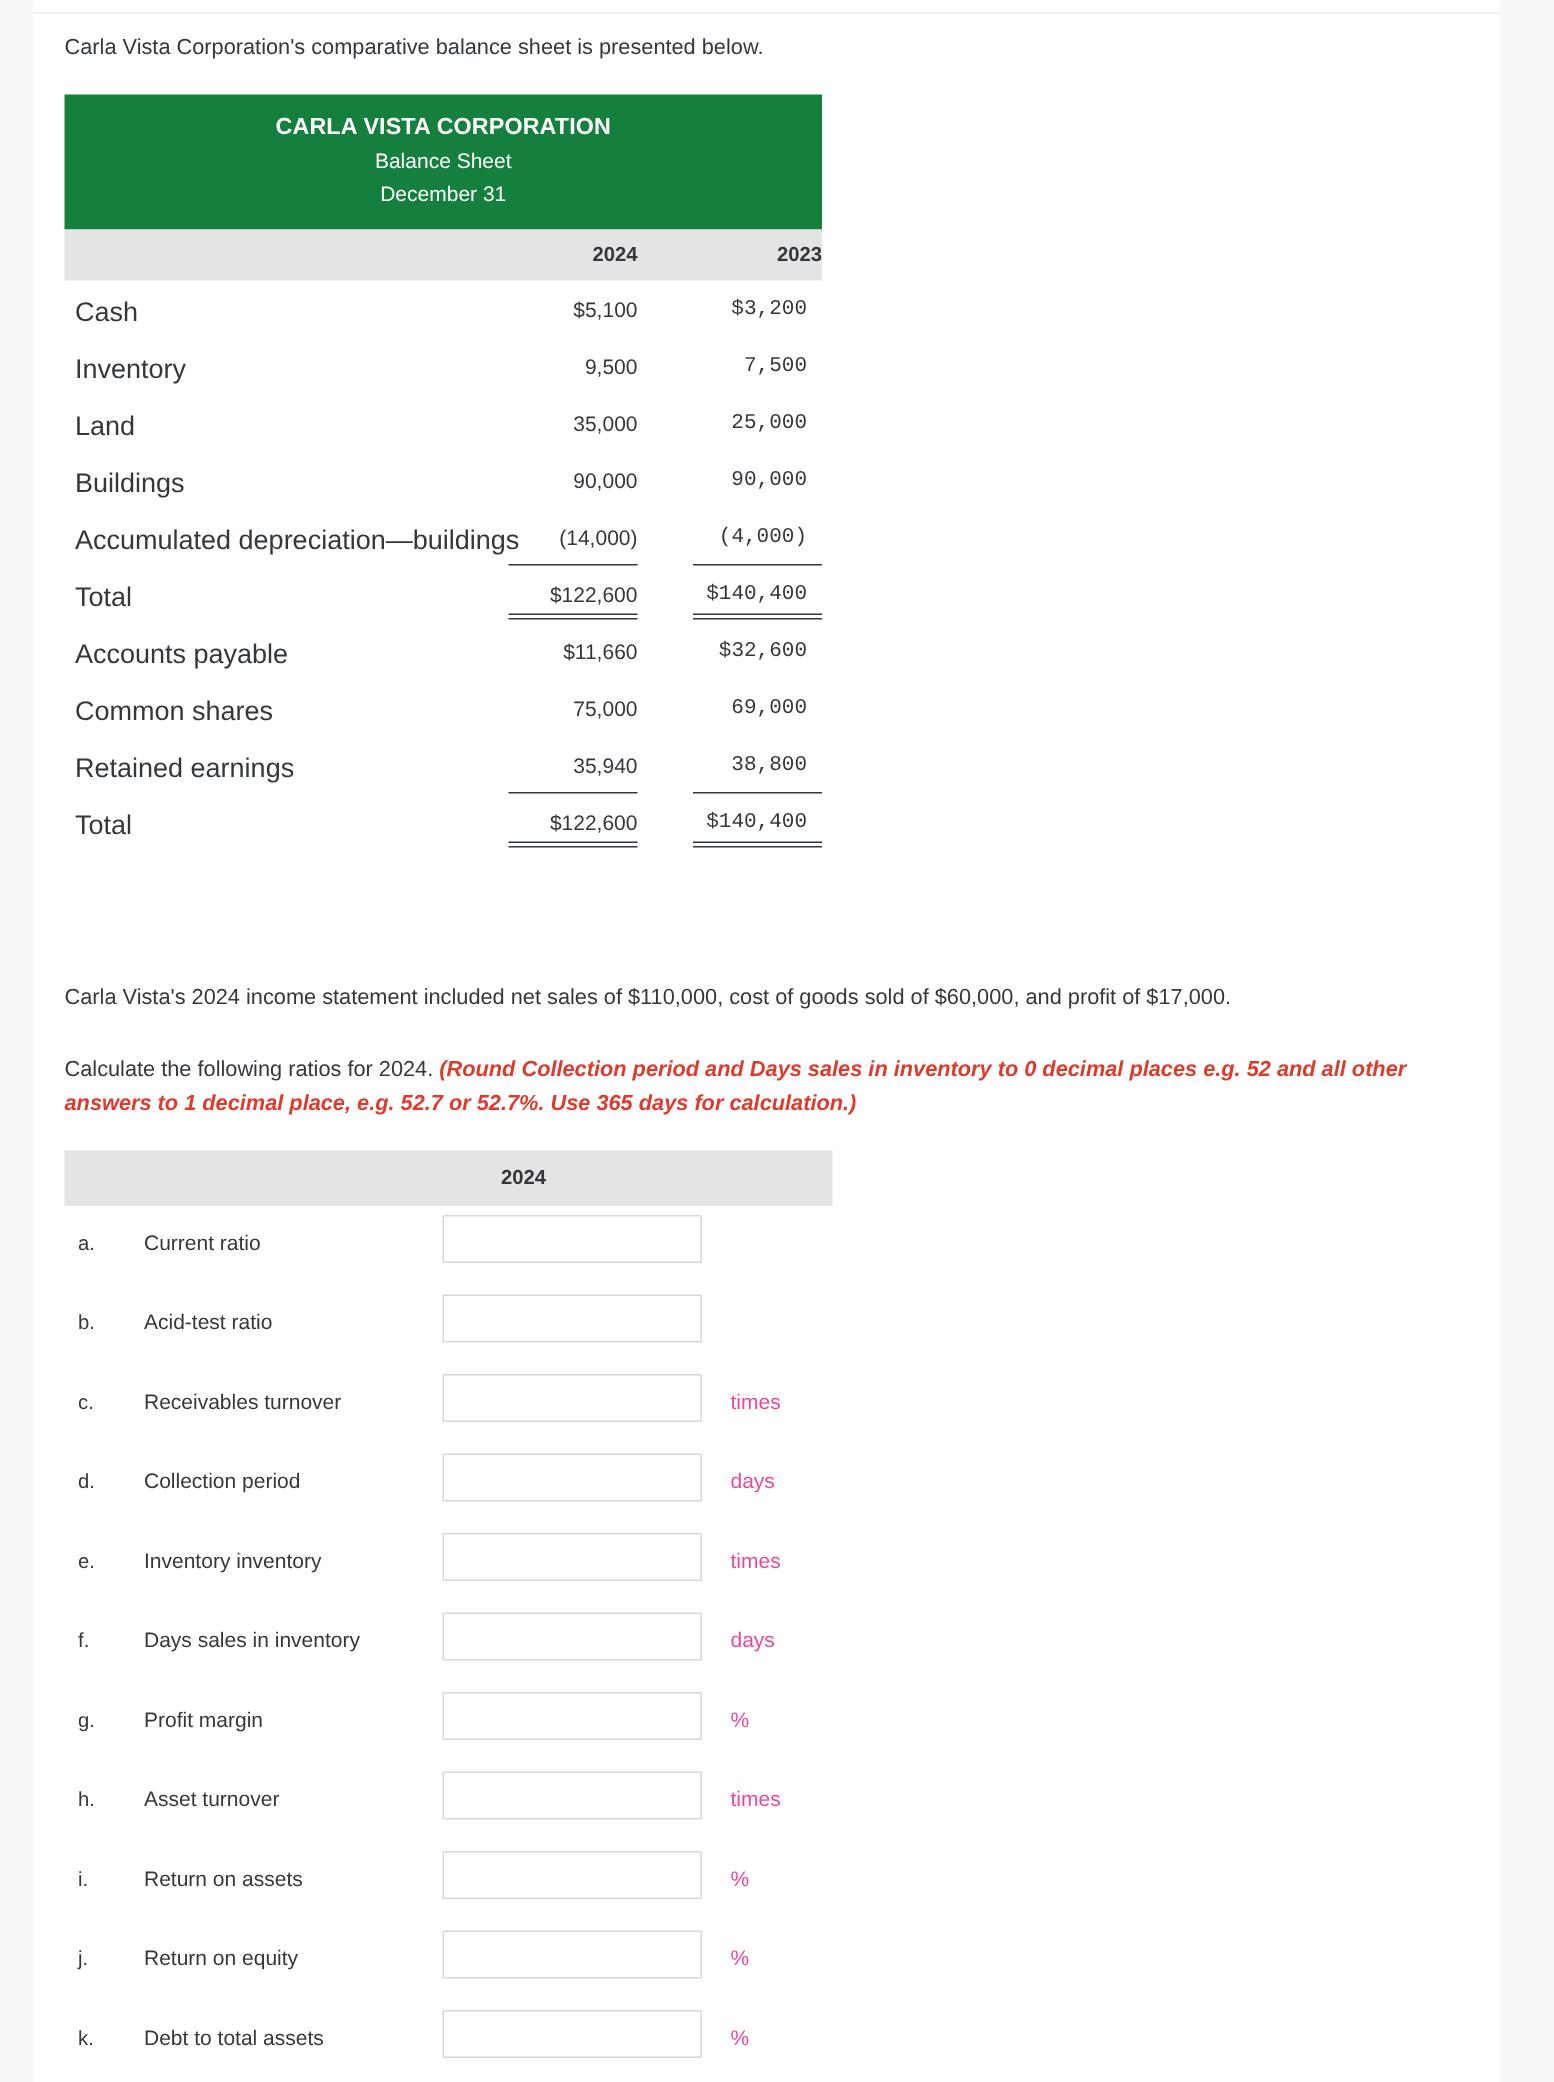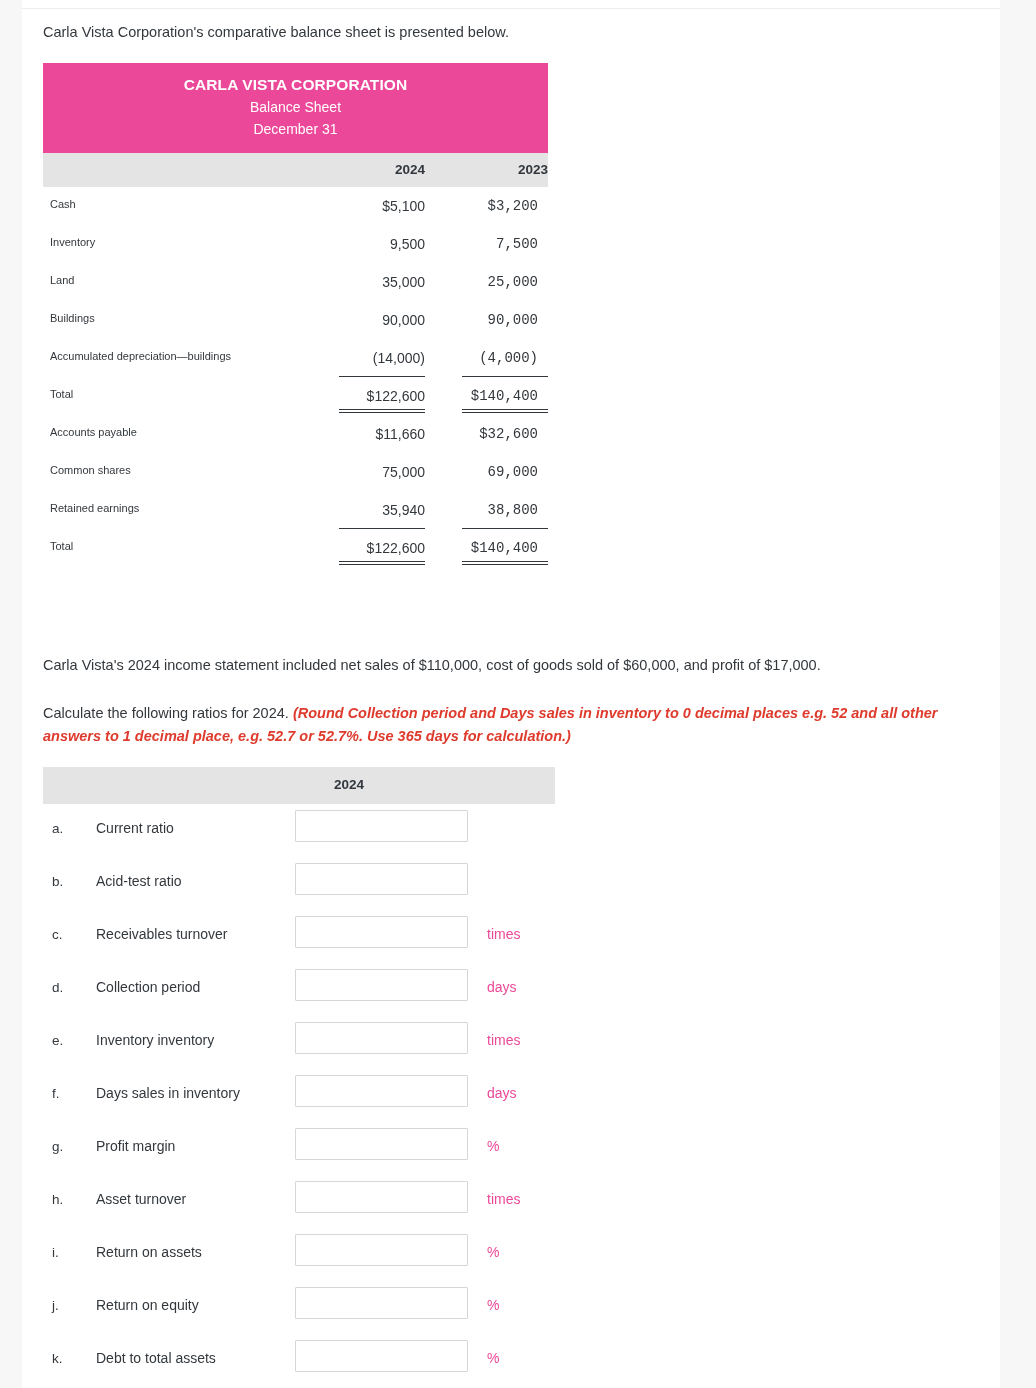--- a/index.html
+++ b/index.html
@@ -42,21 +42,21 @@
   }
 
   
   .bs-table {
     position: absolute;
     left: 21px;
     top: 63px;
     width: 505px;
   }
   .bs-header {
-    background: #ec4899;
+    background: #15803d;
     color: #ffffff;
     text-align: center;
     padding: 11px 0 13px 0;
   }
   .bs-header .line1 {
     font-size: 15.5px;
     font-weight: bold;
     letter-spacing: 0.1px;
     line-height: 22px;
   }
@@ -83,21 +83,21 @@
   .bs-colhead .yr.y2 { right: 0px; margin-left: 44px; }
 
   .bs-row {
     position: relative;
     height: 38px;
   }
   .bs-row .label {
     position: absolute;
     left: 7px;
     top: 11px;
-    font-size: 11px;
+    font-size: 18px;
     color: #33383d;
     white-space: nowrap;
   }
   .bs-row .v1, .bs-row .v2 {
     position: absolute;
     top: 11px;
     font-size: 14px;
     color: #33383d;
     text-align: right;
   }

